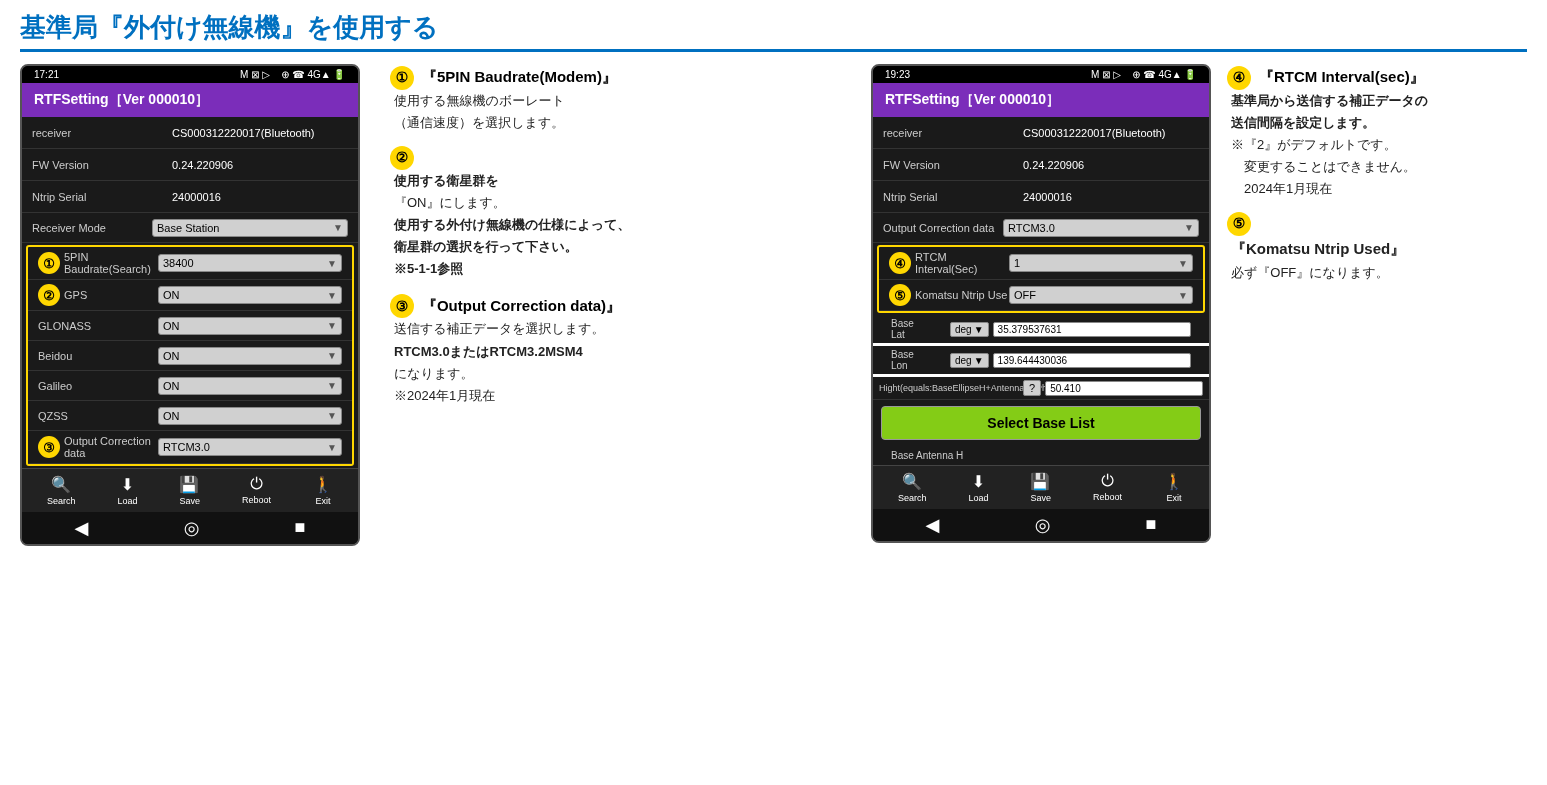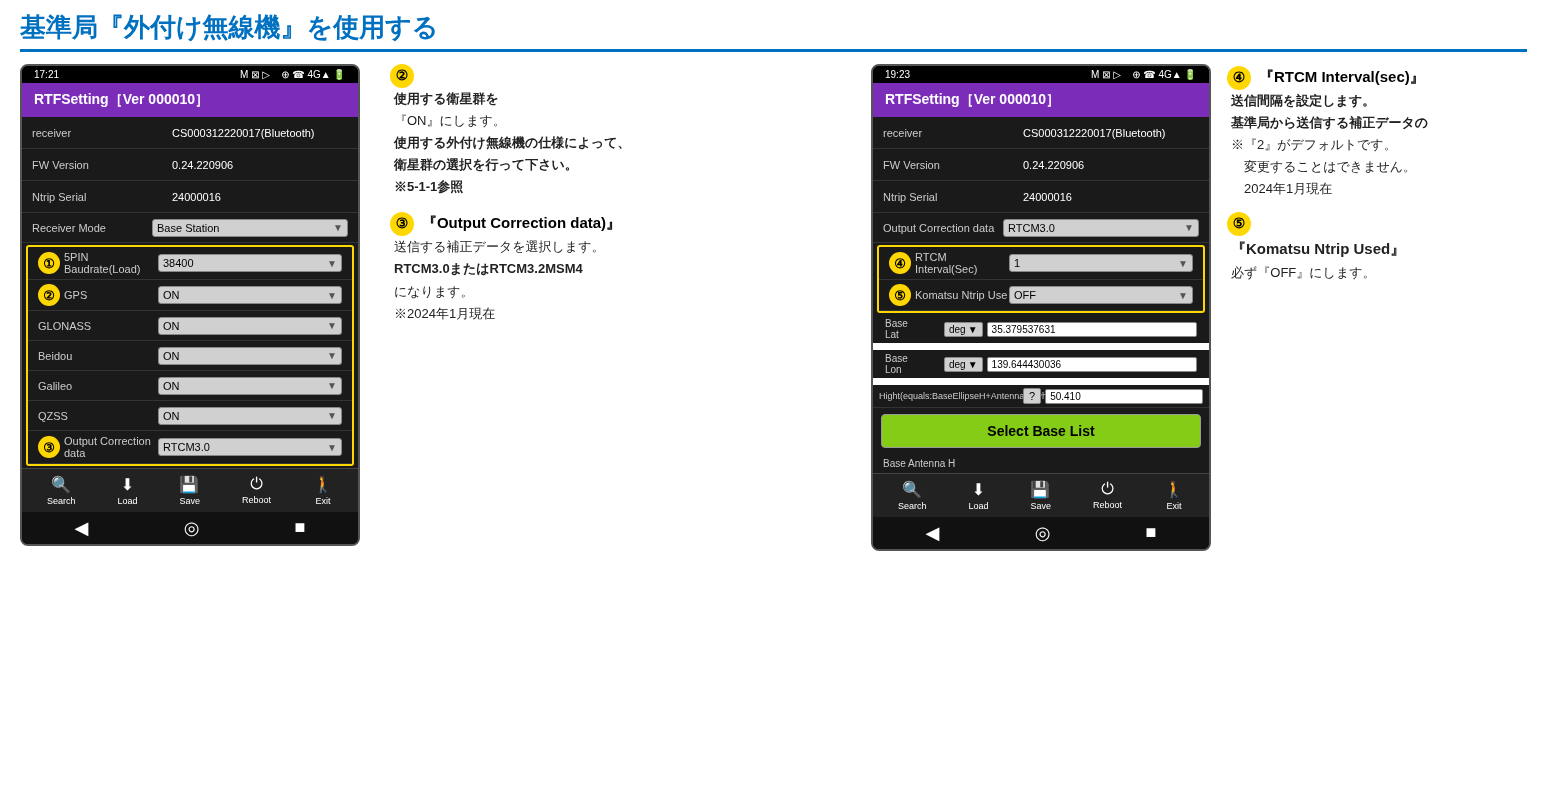--- a/index.html
+++ b/index.html
@@ -191,22 +191,22 @@
     }
     .right-annotations {
       font-size: 14px;
       line-height: 1.7;
       width: 300px;
     }
     
     .coord-row {
       display: flex;
       align-items: center;
-      padding: 3px 12px;
-      border-bottom: 7px solid #ffffff;
+      padding: 3px 18px;
+      border-bottom: 3px solid #ffffff;
       gap: 4px;
     }
     .coord-label {
       font-size: 10px;
       color: #ccc;
       width: 55px;
       flex-shrink: 0;
     }
     .coord-unit {
       background: #d0d0d0;
@@ -265,21 +265,21 @@
       color: #000;
       font-size: 10px;
       padding: 1px 4px;
       border: 1px solid #888;
       border-radius: 2px;
       flex: 1;
     }
     .base-antenna-label {
       font-size: 10px;
       color: #ccc;
-      padding: 4px 10px;
+      padding: 4px 18px;
     }
   </style>
 </head>
 <body>
 
 <h1 class="page-title">基準局『外付け無線機』を使用する</h1>
 
 <div class="main-content">
 
   <div class="phone-wrapper">
@@ -313,21 +313,21 @@
             <span>Base Station</span>
             <span class="dropdown-arrow">▼</span>
           </div>
         </div>
 
         <div class="yellow-highlight">
 
           <div class="dropdown-row">
             <span class="dropdown-label" style="display:flex;align-items:center;">
               <span class="circle-num">①</span>
-              <span>5PIN Baudrate(Load)</span>
+              <span>5PIN Baudrate(Search)</span>
             </span>
             <div class="dropdown-select">
               <span>38400</span>
               <span class="dropdown-arrow">▼</span>
             </div>
           </div>
 
           <div class="dropdown-row">
             <span class="dropdown-label" style="display:flex;align-items:center;">
               <span class="circle-num">②</span>
@@ -409,20 +409,30 @@
         <div class="nav-bar">
           <span class="nav-icon">◀</span>
           <span class="nav-icon">◎</span>
           <span class="nav-icon">■</span>
         </div>
       </div>
     </div>
   </div>
 
   <div class="annotations">
+    <div class="annotation-item">
+      <div>
+        <span class="annotation-num">①</span>
+        <span class="annotation-title">『5PIN Baudrate(Modem)』</span>
+      </div>
+      <div class="annotation-body">
+        <div>使用する無線機のボーレート</div>
+        <div>（通信速度）を選択します。</div>
+      </div>
+    </div>
     <div class="annotation-item">
       <div>
         <span class="annotation-num">②</span>
       </div>
       <div class="annotation-body">
         <div class="bold-text">使用する衛星群を</div>
         <div>『ON』にします。</div>
         <div class="bold-text">使用する外付け無線機の仕様によって、</div>
         <div class="bold-text">衛星群の選択を行って下さい。</div>
         <div class="bold-text">※5-1-1参照</div>
@@ -562,32 +572,32 @@
       </div>
     </div>
 
     <div class="right-annotations">
       <div class="annotation-item">
         <div>
           <span class="annotation-num">④</span>
           <span class="annotation-title">『RTCM Interval(sec)』</span>
         </div>
         <div class="annotation-body">
+          <div class="bold-text">基準局から送信する補正データの</div>
           <div class="bold-text">送信間隔を設定します。</div>
-          <div class="bold-text">基準局から送信する補正データの</div>
           <div>※『2』がデフォルトです。</div>
           <div>　変更することはできません。</div>
           <div>　2024年1月現在</div>
         </div>
       </div>
       <div class="annotation-item">
         <div>
           <span class="annotation-num">⑤</span>
         </div>
         <div class="annotation-body">
           <div class="annotation-title">『Komatsu Ntrip Used』</div>
-          <div>必ず『OFF』にします。</div>
+          <div>必ず『OFF』になります。</div>
         </div>
       </div>
     </div>
   </div>
 
 </div>
 
 </body></html>

